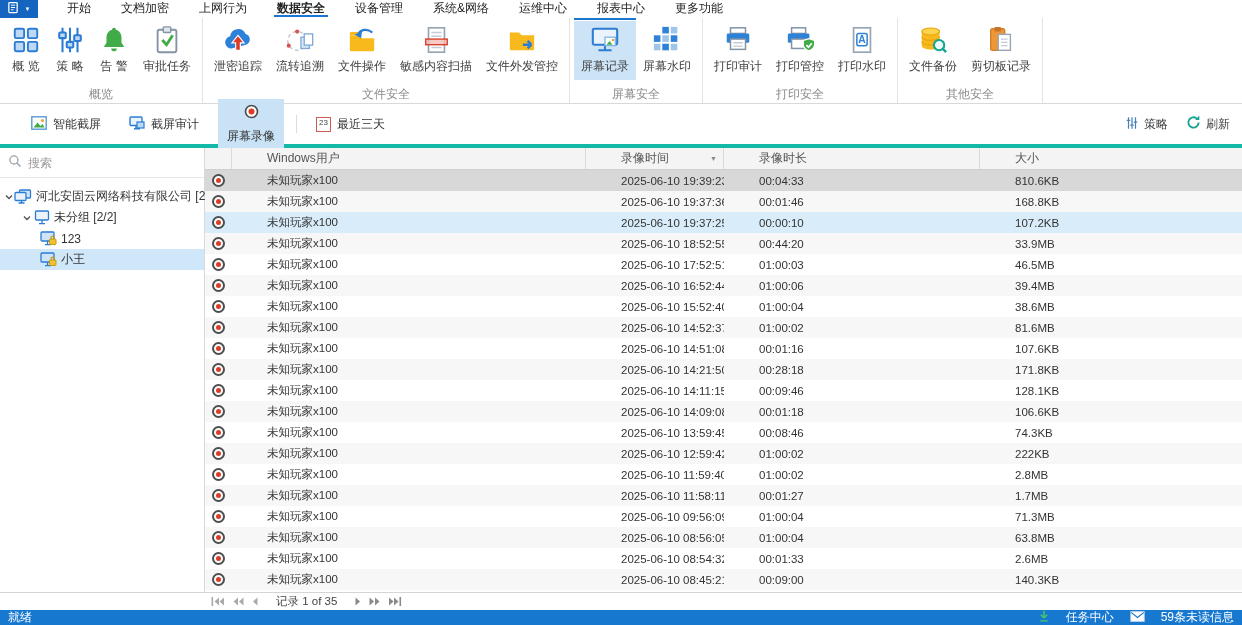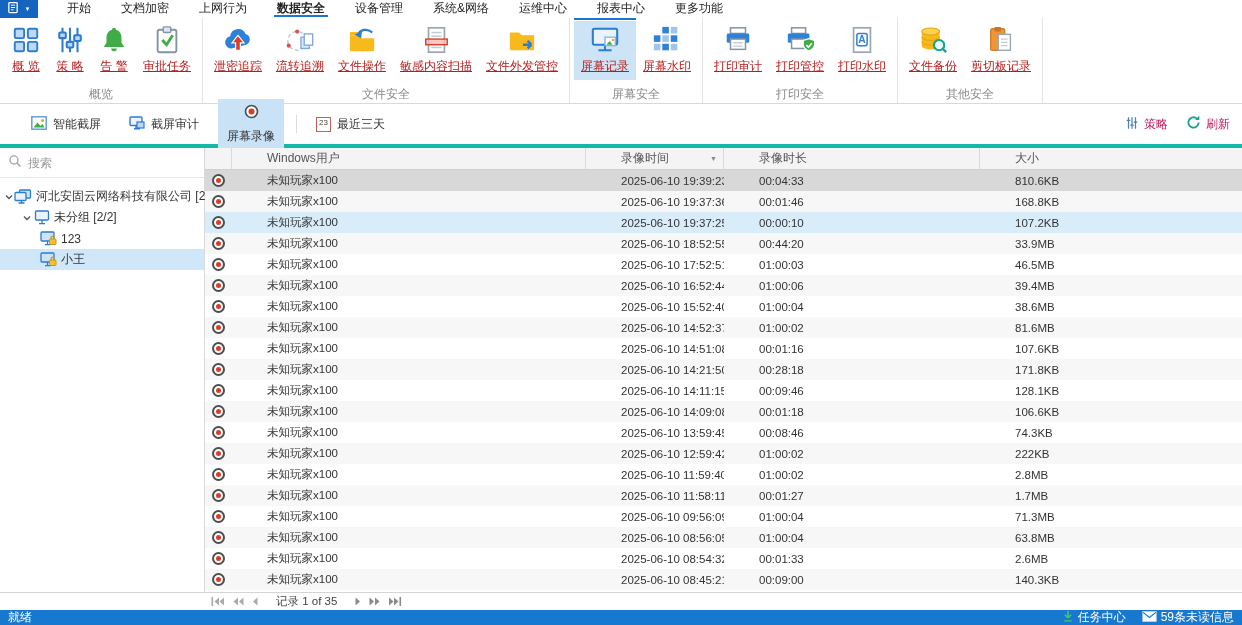--- a/index.html
+++ b/index.html
@@ -12,33 +12,33 @@
   .menubar { display:flex; align-items:flex-start; margin-left:14px; }
   .mitem { display:flex; align-items:center; padding:0 15px; font-size:12px; color:#222; cursor:pointer; position:relative; }
   .mitem.active { font-weight:bold; }
   .mitem.active::after { content:""; position:absolute; left:12px; right:12px; bottom:0; height:2px; background:#1976d2; }
 
   
   .ribbon { height:86px; background:#fff; border-bottom:1px solid #d9d9d9; display:flex; align-items:stretch; }
   .rgroup { display:flex; flex-direction:column; border-right:1px solid #e4e4e4; padding:0 4px; }
   .rbtns { flex:1; display:flex; align-items:flex-start; padding-top:3px; }
   .rbtn { position:relative; display:flex; flex-direction:column; align-items:center; gap:3px; padding:4px 7px 5px; cursor:pointer; }
-  .rbtn .rlabel { font-size:12px; color:#b91c1c; white-space:nowrap;text-decoration:underline; }
+  .rbtn .rlabel { font-size:12px; color:#404040; white-space:nowrap; }
   .rbtn.selected { background:#cde4f6; }
   .rbtn.selected::before { content:""; position:absolute; top:-3px; left:0; right:0; height:2px; background:#1976d2; }
   .rgroup-label { height:17px; text-align:center; font-size:12px; color:#8a8a8a; }
   .ricon svg { display:block; }
 
   
   .toolbar { height:44px; background:#fff; border-bottom:4px solid #14b8a6; display:flex; align-items:center; padding:0 12px 0 22px; }
   .tab { display:flex; align-items:center; gap:6px; padding:5px 9px; margin-right:10px; font-size:12px; color:#333; cursor:pointer; }
   .tab.selected { background:#c9e2f6;flex-direction:column; }
   .tb-sep { width:1px; height:18px; background:#dcdcdc; margin:0 10px 0 2px; }
   .toolbar-spacer { flex:1; }
-  .taction { display:flex; align-items:center; gap:5px; font-size:12px; color:#be185d; margin-left:18px; cursor:pointer; }
+  .taction { display:flex; align-items:center; gap:5px; font-size:12px; color:#404040; margin-left:18px; cursor:pointer; }
   .cal { width:15px; height:15px; border:1px solid #cf5b52; background:#fff; position:relative; }
   .cal-top { height:4px; background:#e05247; }
   .cal-num { display:block; font-size:8px; line-height:9px; text-align:center; color:#444; }
 
   
   .content { height:444px; display:flex; }
   .sidebar { width:205px; border-right:1px solid #d9d9d9; display:flex; flex-direction:column; }
   .searchrow { height:30px; display:flex; align-items:center; gap:6px; padding:0 8px; border-bottom:1px solid #e6e6e6; }
   .searchrow input { border:none; outline:none; font-size:12px; color:#14532d; width:150px; font-family:inherit; }
   .searchrow input::placeholder { color:#9a9a9a; }
@@ -70,21 +70,21 @@
   .dots { color:#2779bd; font-size:10px; font-weight:bold; letter-spacing:1px; line-height:1; cursor:pointer; }
 
   
   .pager { height:18px; border-top:1px solid #d5d5d5; display:flex; align-items:center; padding-left:211px; gap:8px; background:#fff; }
   .pbtn { display:flex; align-items:center; cursor:pointer; }
   .ptext { font-size:11.5px; color:#444; margin:0 10px; }
 
   
   .statusbar { height:15px; background:#1778d0; color:#fff; display:flex; align-items:center; font-size:12px; padding:0 8px; }
   .status-left { flex:1; }
-  .status-item { display:flex; align-items:center; gap:4px; margin-left:16px; cursor:pointer; }
+  .status-item { display:flex; align-items:center; gap:16px; margin-left:16px; cursor:pointer; }
 </style>
 </head>
 <body>
 
 <div class="titlebar">
   <div class="appbtn">
     <span><svg width="15" height="13" viewBox="0 0 18 14">
           <rect x="1" y="1" width="10" height="12" rx="1" fill="none" stroke="#fff" stroke-width="1.5"></rect>
           <path d="M3.5 4.2h5M3.5 7h5M3.5 9.8h3.2" stroke="#fff" stroke-width="1.2"></path>
         </svg></span>

